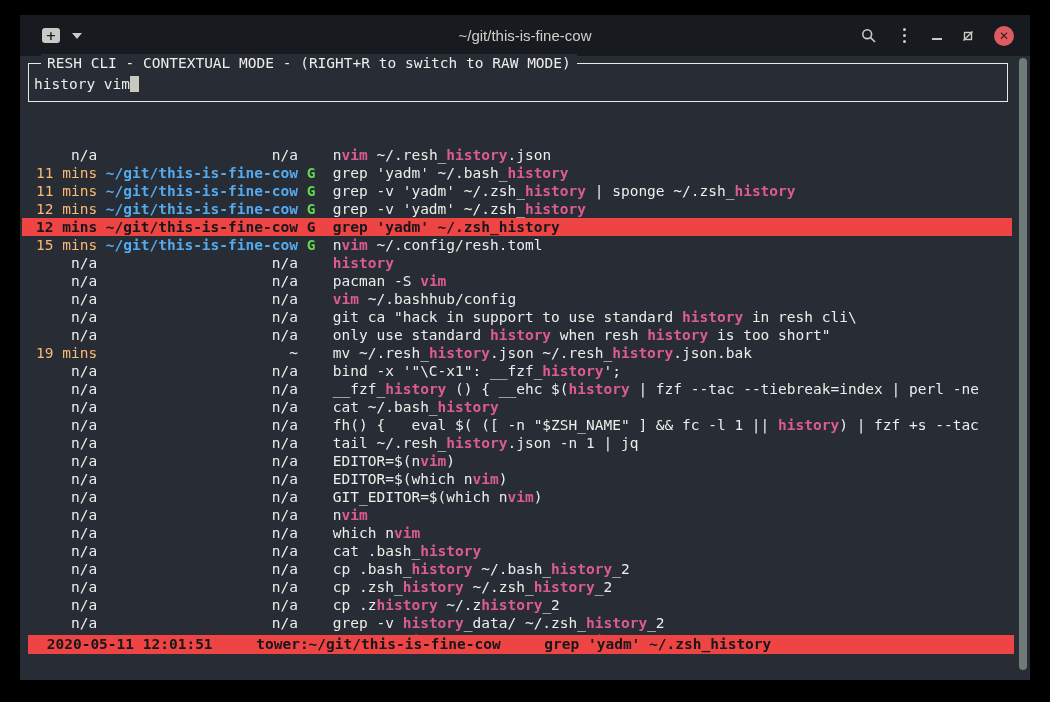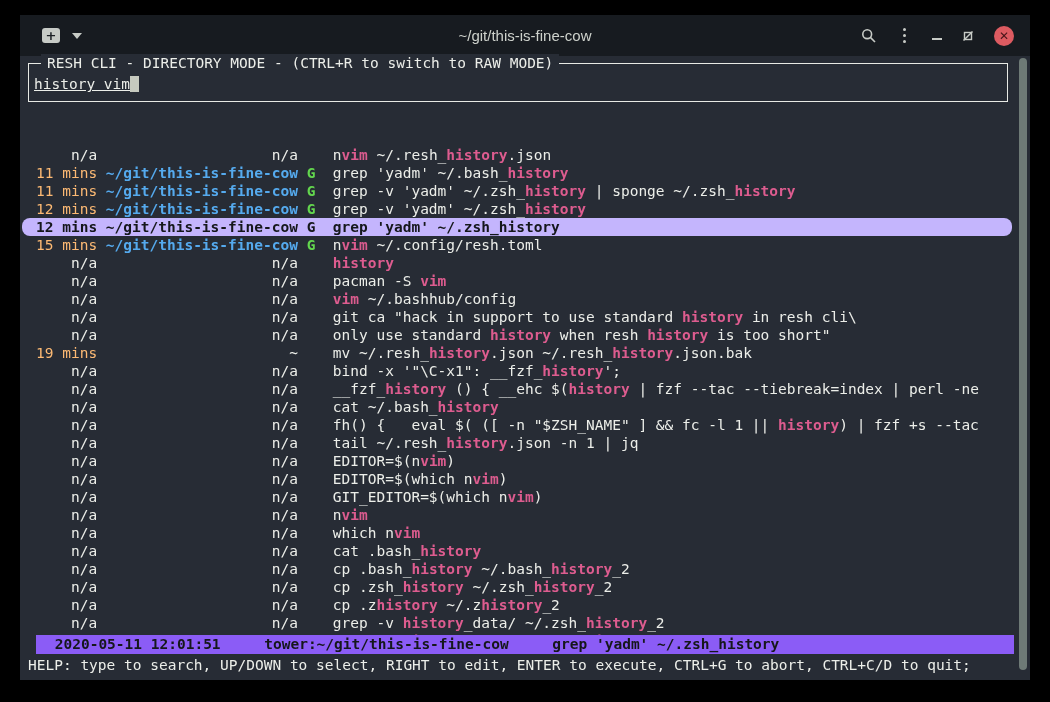--- a/index.html
+++ b/index.html
@@ -18,33 +18,33 @@
   .kebab{display:flex;flex-direction:column;gap:3px;padding:2px 6px;}
   .kebab i{width:3px;height:3px;border-radius:50%;background:#c7cbc6;}
   .minbar{width:10px;height:2px;background:#c7cbc6;display:inline-block;margin-top:6px;}
   .closebtn{width:20px;height:20px;border-radius:50%;background:#dd5b61;color:#471519;
             display:flex;align-items:center;justify-content:center;font:bold 12px "DejaVu Sans",sans-serif;}
   
   .terminal{position:absolute;left:20px;top:56px;width:1010px;height:624px;background:#272c35;
             color:#eceee9;font-size:14.5px;line-height:18px;}
   .searchbox{position:absolute;left:8px;top:7px;width:978px;height:37px;border:1px solid #e8eae5;}
   .legend{position:absolute;top:-10px;left:12px;background:#272c35;padding:0 6px;white-space:pre;}
-  .query-line{position:absolute;left:5px;top:11px;white-space:pre;text-decoration:underline;}
+  .query-line{position:absolute;left:5px;top:11px;white-space:pre;}
   .cursor{display:inline-block;width:9px;height:16px;background:#c6cabf;vertical-align:-3px;}
   .thead{position:absolute;left:2px;right:18px;top:56px;height:18px;padding-left:14px;
          border-bottom:1px solid #e8eae5;white-space:pre;overflow:hidden;}
   .rows{position:absolute;left:2px;right:18px;top:90px;white-space:pre;overflow:hidden;}
   .line{height:18px;padding-left:14px;}
-  .line.selected{background:#c4b5fd;border-radius:8px;}
+  .line.selected{background:#ef4444;}
   .line.selected span{color:#15171b !important;font-weight:bold;}
   .c-y{color:#fdba74;}
   .c-b{color:#55aaee;font-weight:bold;}
   .c-g{color:#63d74e;font-weight:bold;}
   .c-m{color:#dd5c8f;font-weight:bold;}
-  .statusbar{position:absolute;left:16px;right:16px;top:579px;height:19px;background:#8b5cf6;
+  .statusbar{position:absolute;left:8px;right:16px;top:579px;height:19px;background:#ef4444;
              color:#15171b;font-weight:bold;white-space:pre;padding-left:10px;overflow:hidden;}
   .helpline{position:absolute;left:2px;right:18px;top:600px;height:18px;white-space:pre;padding-left:6px;overflow:hidden;}
   .scroll{position:absolute;right:2px;top:2px;width:10px;bottom:6px;}
   .thumb{position:absolute;left:1px;width:8px;top:0;bottom:4px;background:#6e7a76;border-radius:4px;}
   svg{display:block;}
 </style>
 </head>
 <body>
 
 <div class="titlebar">
@@ -71,22 +71,21 @@
         <rect x="2.5" y="2.5" width="7" height="7" fill="none" stroke="#c7cbc6" stroke-width="1.4"></rect>
         <line x1="1.5" y1="10.5" x2="10.5" y2="1.5" stroke="#c7cbc6" stroke-width="1.4"></line>
       </svg>
     </span>
     <span class="closebtn">✕</span>
   </div>
 </div>
 
 <div class="terminal">
   <div class="searchbox">
-    <span class="legend">RESH CLI - DIRECTORY MODE - (CTRL+R to switch to RAW MODE)</span>
+    <span class="legend">RESH CLI - CONTEXTUAL MODE - (RIGHT+R to switch to RAW MODE)</span>
     <div class="query-line"><span>history vim</span><span class="cursor"></span></div>
   </div>
   <div class="rows" id="rows"><div class="line"><span>    n/a</span><span> </span><span>                   n/a</span><span> </span><span> </span><span>  </span><span>n</span><span class="c-m">vim</span><span> ~/.resh_</span><span class="c-m">history</span><span>.json</span></div><div class="line"><span class="c-y">11 mins</span><span> </span><span class="c-b">~/git/this-is-fine-cow</span><span> </span><span class="c-g">G</span><span>  </span><span>grep 'yadm' ~/.bash_</span><span class="c-m">history</span></div><div class="line"><span class="c-y">11 mins</span><span> </span><span class="c-b">~/git/this-is-fine-cow</span><span> </span><span class="c-g">G</span><span>  </span><span>grep -v 'yadm' ~/.zsh_</span><span class="c-m">history</span><span> | sponge ~/.zsh_</span><span class="c-m">history</span></div><div class="line"><span class="c-y">12 mins</span><span> </span><span class="c-b">~/git/this-is-fine-cow</span><span> </span><span class="c-g">G</span><span>  </span><span>grep -v 'yadm' ~/.zsh_</span><span class="c-m">history</span></div><div class="line selected"><span class="c-y">12 mins</span><span> </span><span class="c-b">~/git/this-is-fine-cow</span><span> </span><span class="c-g">G</span><span>  </span><span>grep 'yadm' ~/.zsh_history</span></div><div class="line"><span class="c-y">15 mins</span><span> </span><span class="c-b">~/git/this-is-fine-cow</span><span> </span><span class="c-g">G</span><span>  </span><span>n</span><span class="c-m">vim</span><span> ~/.config/resh.toml</span></div><div class="line"><span>    n/a</span><span> </span><span>                   n/a</span><span> </span><span> </span><span>  </span><span class="c-m">history</span></div><div class="line"><span>    n/a</span><span> </span><span>                   n/a</span><span> </span><span> </span><span>  </span><span>pacman -S </span><span class="c-m">vim</span></div><div class="line"><span>    n/a</span><span> </span><span>                   n/a</span><span> </span><span> </span><span>  </span><span class="c-m">vim</span><span> ~/.bashhub/config</span></div><div class="line"><span>    n/a</span><span> </span><span>                   n/a</span><span> </span><span> </span><span>  </span><span>git ca "hack in support to use standard </span><span class="c-m">history</span><span> in resh cli\</span></div><div class="line"><span>    n/a</span><span> </span><span>                   n/a</span><span> </span><span> </span><span>  </span><span>only use standard </span><span class="c-m">history</span><span> when resh </span><span class="c-m">history</span><span> is too short"</span></div><div class="line"><span class="c-y">19 mins</span><span> </span><span>                     ~</span><span> </span><span> </span><span>  </span><span>mv ~/.resh_</span><span class="c-m">history</span><span>.json ~/.resh_</span><span class="c-m">history</span><span>.json.bak</span></div><div class="line"><span>    n/a</span><span> </span><span>                   n/a</span><span> </span><span> </span><span>  </span><span>bind -x '"\C-x1": __fzf_</span><span class="c-m">history</span><span>';</span></div><div class="line"><span>    n/a</span><span> </span><span>                   n/a</span><span> </span><span> </span><span>  </span><span>__fzf_</span><span class="c-m">history</span><span> () { __ehc $(</span><span class="c-m">history</span><span> | fzf --tac --tiebreak=index | perl -ne</span></div><div class="line"><span>    n/a</span><span> </span><span>                   n/a</span><span> </span><span> </span><span>  </span><span>cat ~/.bash_</span><span class="c-m">history</span></div><div class="line"><span>    n/a</span><span> </span><span>                   n/a</span><span> </span><span> </span><span>  </span><span>fh() {   eval $( ([ -n "$ZSH_NAME" ] &amp;&amp; fc -l 1 || </span><span class="c-m">history</span><span>) | fzf +s --tac</span></div><div class="line"><span>    n/a</span><span> </span><span>                   n/a</span><span> </span><span> </span><span>  </span><span>tail ~/.resh_</span><span class="c-m">history</span><span>.json -n 1 | jq</span></div><div class="line"><span>    n/a</span><span> </span><span>                   n/a</span><span> </span><span> </span><span>  </span><span>EDITOR=$(n</span><span class="c-m">vim</span><span>)</span></div><div class="line"><span>    n/a</span><span> </span><span>                   n/a</span><span> </span><span> </span><span>  </span><span>EDITOR=$(which n</span><span class="c-m">vim</span><span>)</span></div><div class="line"><span>    n/a</span><span> </span><span>                   n/a</span><span> </span><span> </span><span>  </span><span>GIT_EDITOR=$(which n</span><span class="c-m">vim</span><span>)</span></div><div class="line"><span>    n/a</span><span> </span><span>                   n/a</span><span> </span><span> </span><span>  </span><span>n</span><span class="c-m">vim</span></div><div class="line"><span>    n/a</span><span> </span><span>                   n/a</span><span> </span><span> </span><span>  </span><span>which n</span><span class="c-m">vim</span></div><div class="line"><span>    n/a</span><span> </span><span>                   n/a</span><span> </span><span> </span><span>  </span><span>cat .bash_</span><span class="c-m">history</span></div><div class="line"><span>    n/a</span><span> </span><span>                   n/a</span><span> </span><span> </span><span>  </span><span>cp .bash_</span><span class="c-m">history</span><span> ~/.bash_</span><span class="c-m">history</span><span>_2</span></div><div class="line"><span>    n/a</span><span> </span><span>                   n/a</span><span> </span><span> </span><span>  </span><span>cp .zsh_</span><span class="c-m">history</span><span> ~/.zsh_</span><span class="c-m">history</span><span>_2</span></div><div class="line"><span>    n/a</span><span> </span><span>                   n/a</span><span> </span><span> </span><span>  </span><span>cp .z</span><span class="c-m">history</span><span> ~/.z</span><span class="c-m">history</span><span>_2</span></div><div class="line"><span>    n/a</span><span> </span><span>                   n/a</span><span> </span><span> </span><span>  </span><span>grep -v </span><span class="c-m">history</span><span>_data/ ~/.zsh_</span><span class="c-m">history</span><span>_2</span></div><div class="line"><span>    n/a</span><span> </span><span>                   n/a</span><span> </span><span> </span><span>  </span><span>grep -v </span><span class="c-m">history</span><span>_data/ ~/.zsh_</span><span class="c-m">history</span><span>_2 | sponge</span></div></div>
   <div class="statusbar" id="statusbar"> 2020-05-11 12:01:51     tower:~/git/this-is-fine-cow     grep 'yadm' ~/.zsh_history</div>
-  <div class="helpline">HELP: type to search, UP/DOWN to select, RIGHT to edit, ENTER to execute, CTRL+G to abort, CTRL+C/D to quit;</div>
   <div class="scroll">
     <div class="thumb"></div>
   </div>
 </div>
 
 </body></html>

